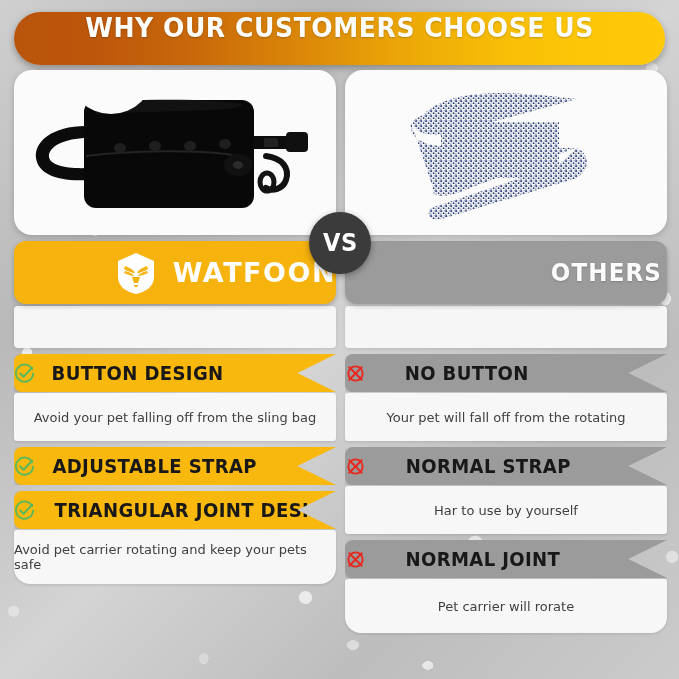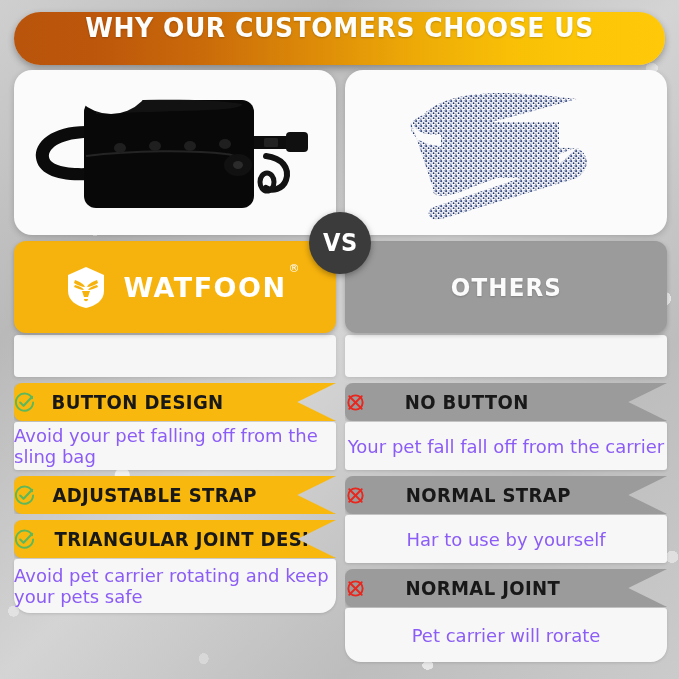--- a/index.html
+++ b/index.html
@@ -119,25 +119,25 @@
   
   .competitor {
     position: absolute;
     left: 0; top: 0; right: 0; bottom: 0;
   }
 
   
   .brand-bar {
     position: relative;
     margin-top: 6px;
-    height: 92px;
+    height: 63px;
     border-radius: 12px;
     display: flex;
     align-items: center;
-    justify-content: center;
+    justify-content: flex-end;
     box-shadow: 0 2px 5px rgba(0,0,0,0.22);
     z-index: 3;
   }
   .brand-bar.ours   { background: #f7b30d; }
   .brand-bar.theirs { background: #9b9b9b; }
 
   .brand-logo-wrap {
     display: flex;
     align-items: center;
     gap: 14px;
@@ -235,22 +235,22 @@
     background: #f7f7f7;
     display: flex;
     align-items: center;
     justify-content: center;
     border-radius: 3px;
     box-shadow: 0 1px 3px rgba(0,0,0,0.12);
     margin-top: 1px;
   }
   .feature-desc span {
     font-family: "DejaVu Sans", sans-serif;
-    font-size: 18px;
-    color: #8b5cf6;
+    font-size: 13px;
+    color: #404040;
   }
   .row-last .feature-desc {
     height: 54px;
     border-radius: 3px 3px 16px 16px;
   }
 
   
   .icon-check, .icon-cross {
     width: 21px;
     height: 21px;
@@ -389,21 +389,21 @@
 
     <div class="feature-row">
       <div class="feature-banner theirs">
         <svg class="icon-cross" viewBox="0 0 22 22">
           <circle cx="11" cy="11" r="7.5" fill="none" stroke="#e8271e" stroke-width="2"></circle>
           <path d="M4.5 4.5 L17.5 17.5 M17.5 4.5 L4.5 17.5" stroke="#e8271e" stroke-width="2" stroke-linecap="round"></path>
         </svg>
         <span class="feature-title">NO BUTTON</span>
       </div>
       <div class="feature-desc">
-        <span>Your pet fall fall off from the carrier</span>
+        <span>Your pet will fall off from the rotating</span>
       </div>
     </div>
 
     <div class="feature-row">
       <div class="feature-banner theirs">
         <svg class="icon-cross" viewBox="0 0 22 22">
           <circle cx="11" cy="11" r="7.5" fill="none" stroke="#e8271e" stroke-width="2"></circle>
           <path d="M4.5 4.5 L17.5 17.5 M17.5 4.5 L4.5 17.5" stroke="#e8271e" stroke-width="2" stroke-linecap="round"></path>
         </svg>
         <span class="feature-title">NORMAL STRAP</span>

